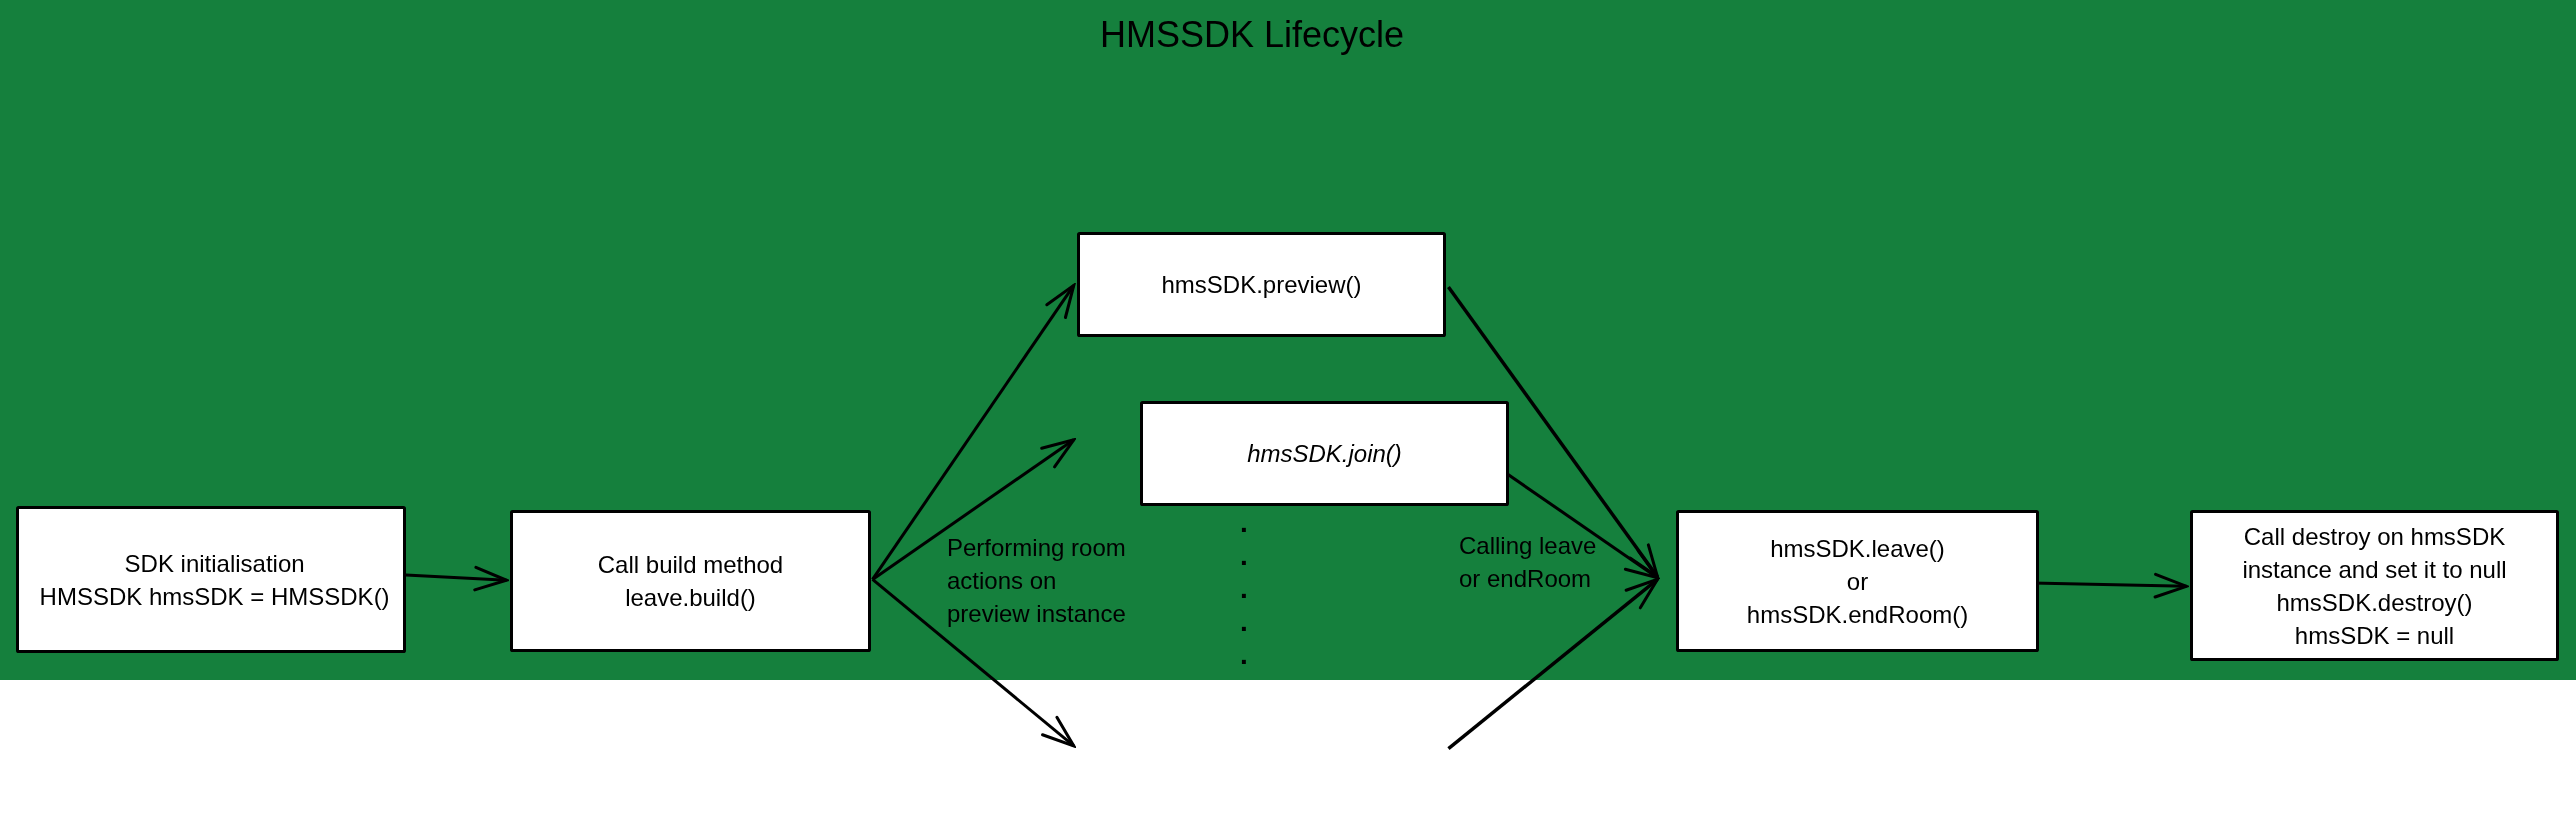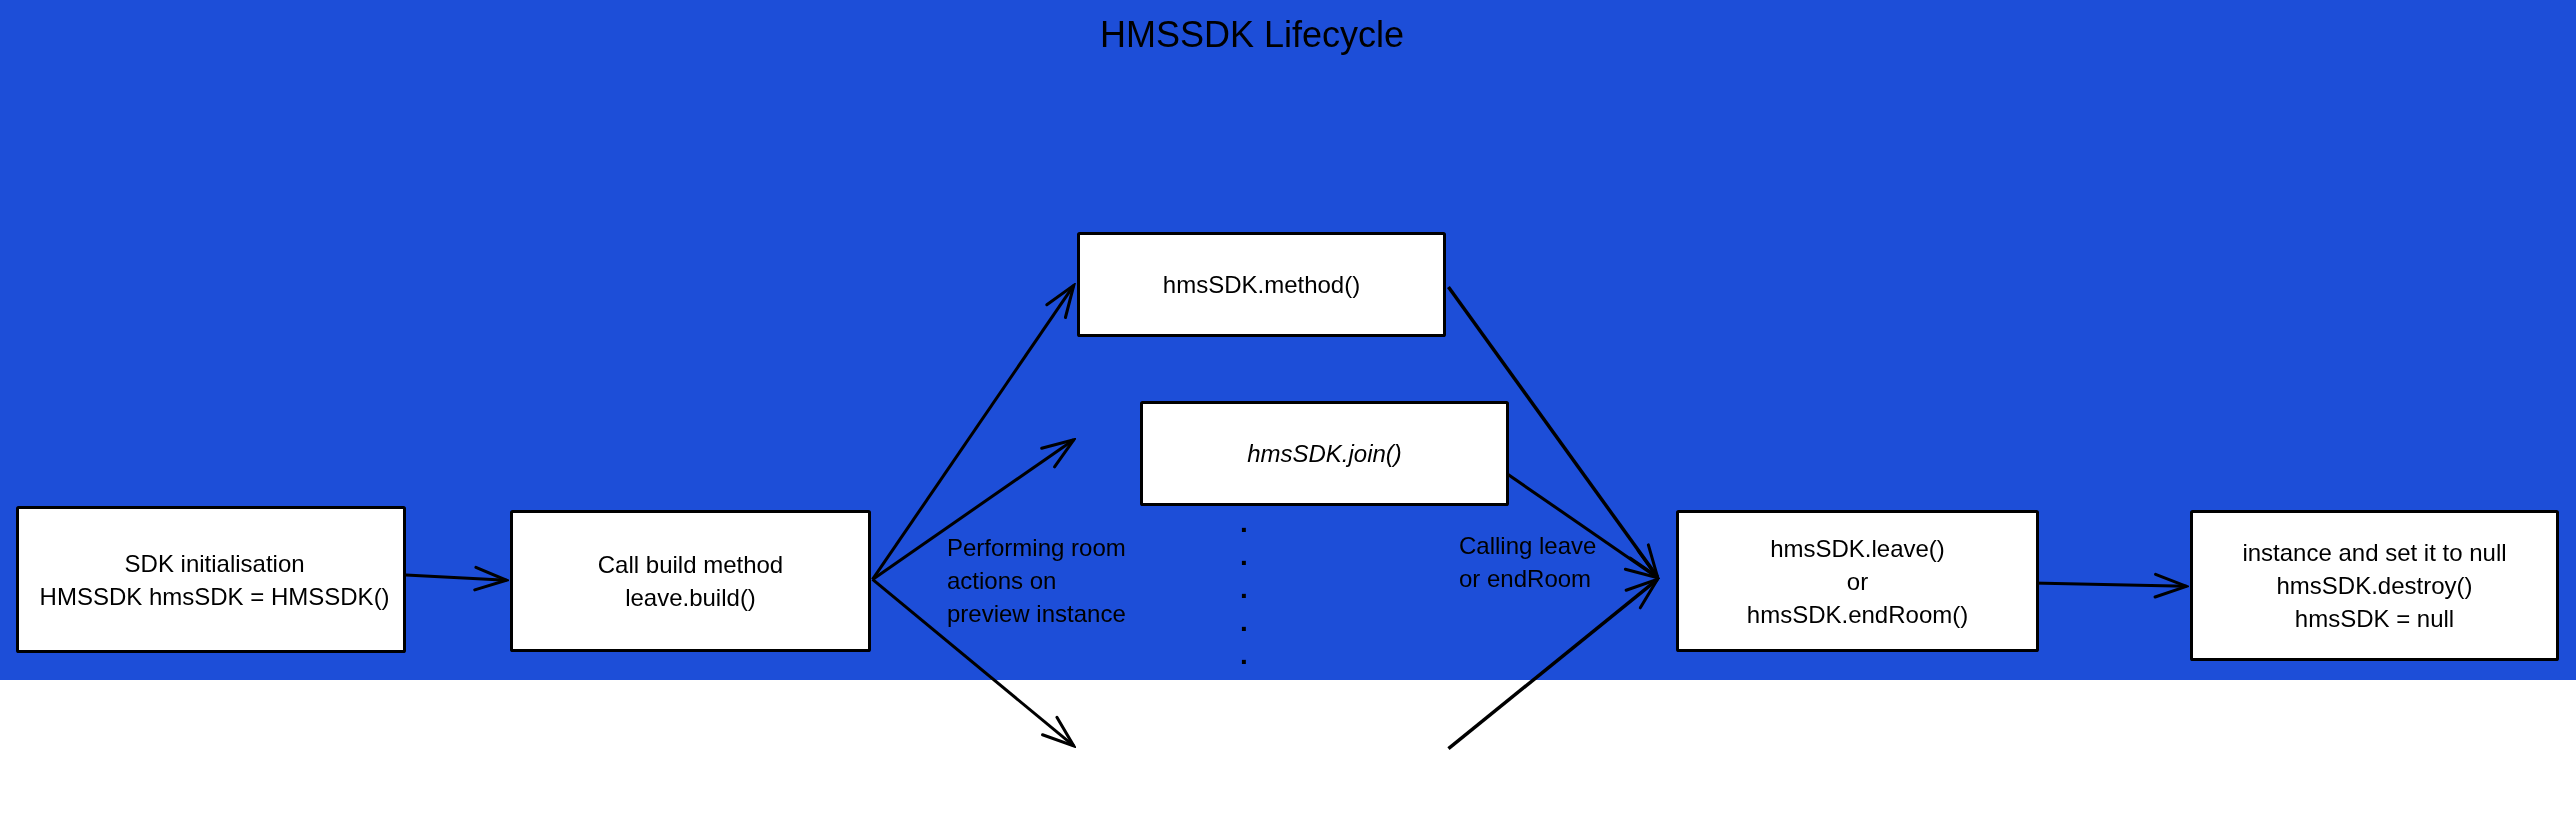--- a/index.html
+++ b/index.html
@@ -4,21 +4,21 @@
 <style>
   html,body{margin:0;padding:0;}
   body{
     width:2576px;height:824px;
     background:#ffffff;
     font-family:"Liberation Sans", sans-serif;
     color:#000;
     position:relative;
     overflow:hidden;
   }
-  .canvas{position:absolute;left:0;top:0;width:2576px;height:680px;background:#1d4ed8;}
+  .canvas{position:absolute;left:0;top:0;width:2576px;height:680px;background:#15803d;}
   .title{
     position:absolute;
     left:1252px;top:14px;
     transform:translateX(-50%);
     font-size:36px;
     line-height:42px;
     white-space:nowrap;
   }
   .wires{position:absolute;left:0;top:0;width:2576px;height:824px;}
   .node{
@@ -90,35 +90,36 @@
     <div class="nl">SDK initialisation</div>
     <div class="nl">HMSSDK hmsSDK = HMSSDK()</div>
   </div>
 
   <div class="node" style="left:510px;top:510px;width:361px;height:142px;align-items:center;">
     <div class="nl">Call build method</div>
     <div class="nl">leave.build()</div>
   </div>
 
   <div class="node" style="left:1077px;top:232px;width:369px;height:105px;">
-    <div class="nl">hmsSDK.method()</div>
+    <div class="nl">hmsSDK.preview()</div>
   </div>
 
   <div class="node" style="left:1140px;top:401px;width:369px;height:105px;font-style:italic;">
     <div class="nl">hmsSDK.join()</div>
   </div>
 
 
   <div class="node" style="left:1661px;top:510px;width:363px;height:142px;margin-left:15px;">
     <div class="nl">hmsSDK.leave()</div>
     <div class="nl">or</div>
     <div class="nl">hmsSDK.endRoom()</div>
   </div>
 
   <div class="node" style="left:2190px;top:510px;width:369px;height:151px;">
+    <div class="nl">Call destroy on hmsSDK</div>
     <div class="nl">instance and set it to null</div>
     <div class="nl">hmsSDK.destroy()</div>
     <div class="nl">hmsSDK = null</div>
   </div>
 
   <div class="flabel" style="left:947px;top:531px;">
     <div>Performing room</div>
     <div>actions on</div>
     <div>preview instance</div>
   </div>

